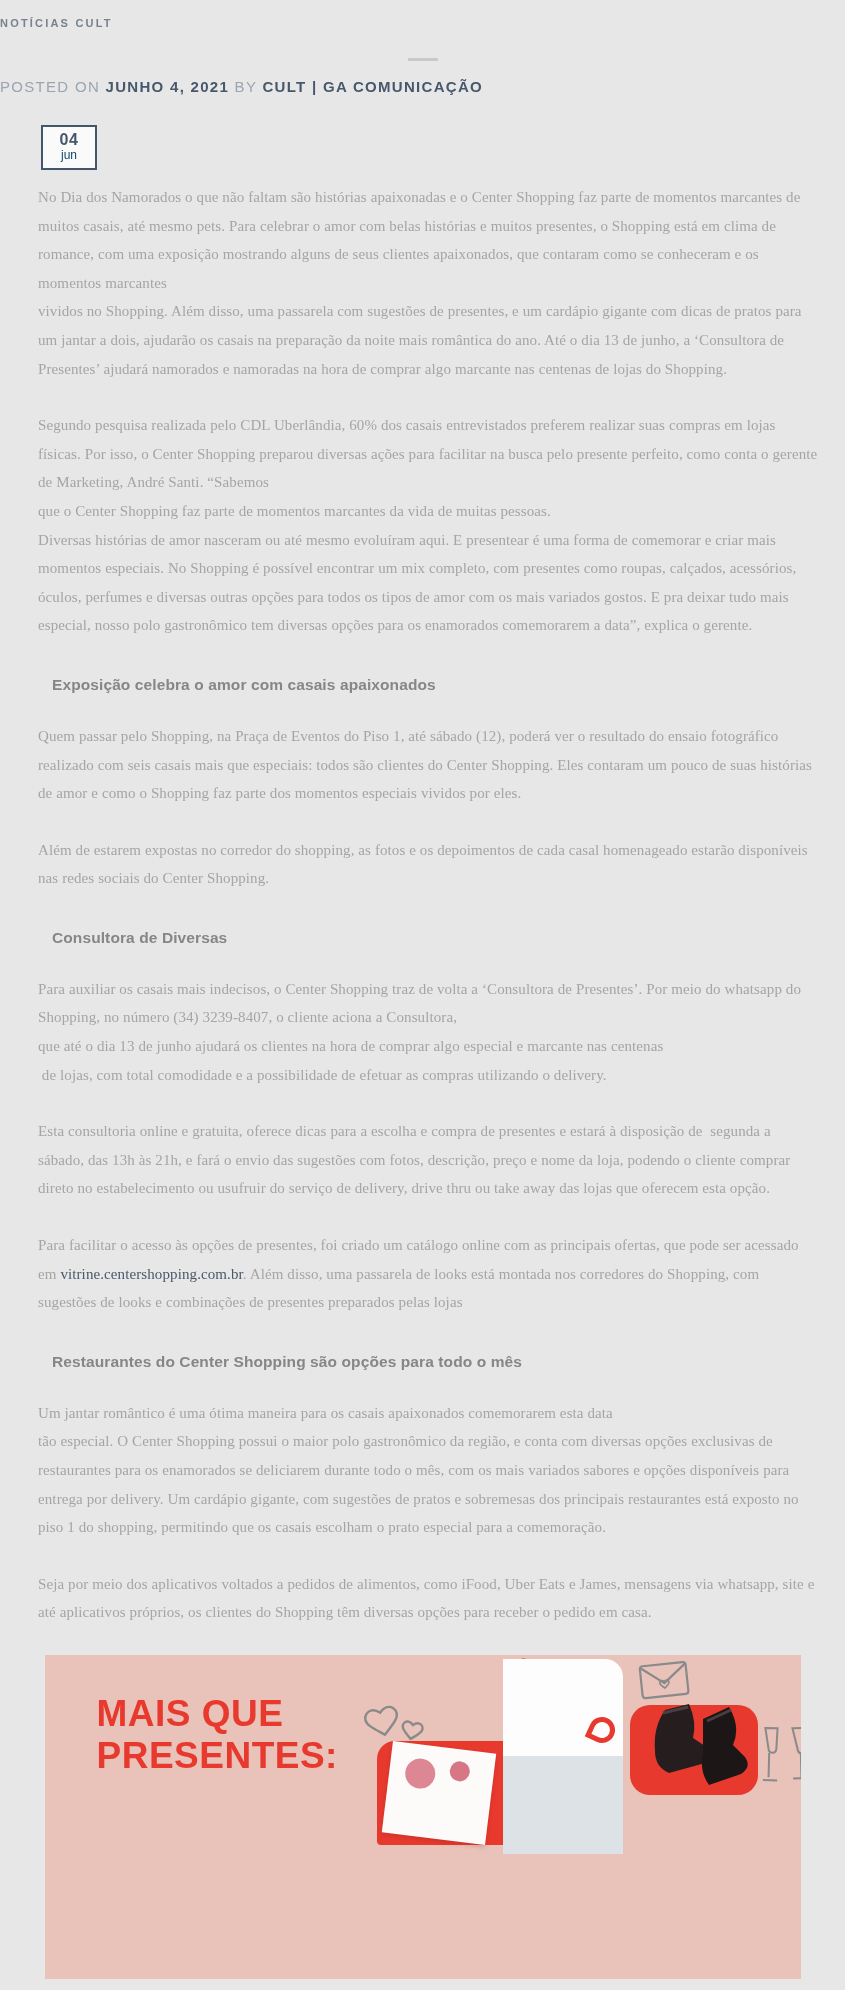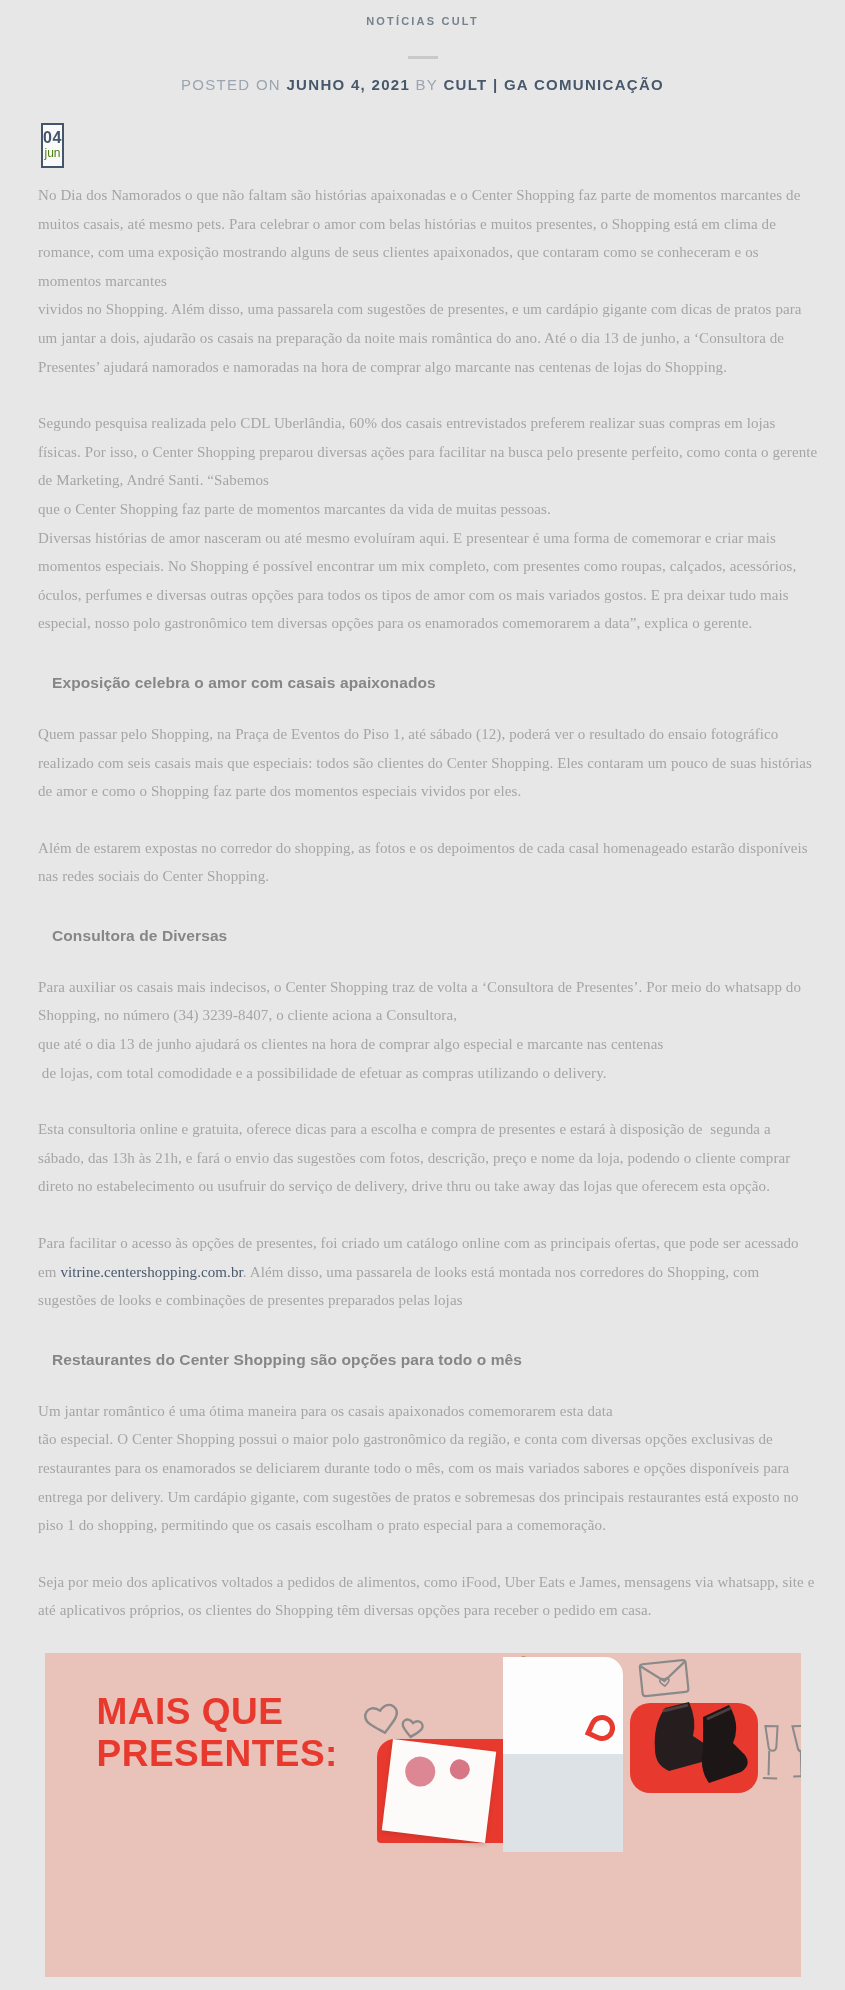--- a/index.html
+++ b/index.html
@@ -10,21 +10,21 @@
   }
   .page {
     width: 845px;
     margin: 0 auto;
     background: #e8e7e7;
     padding-bottom: 14px;
     overflow: hidden;
   }
 
   
-  .post-header { text-align: center; padding-top: 3px; margin-top: 8px; }
+  .post-header { text-align: left; padding-top: 13px; }
   .category-link {
     display: inline-block;
     font-size: 11px;
     font-weight: bold;
     letter-spacing: 2.2px;
     color: #76828e;
     text-decoration: none;
   }
   .post-title {
     margin: 12px 70px 0;
@@ -48,29 +48,29 @@
   }
   .posted-line a {
     color: #47586c;
     text-decoration: none;
     font-weight: 600;
   }
 
   
   .article { margin: 30px 27px 0 38px; }
   .date-badge {
-    width: 23px; height: 45px;
+    width: 56px; height: 45px;
     border: 2px solid #44566b;
     background: #fafafa;
     display: flex; flex-direction: column;
     align-items: center; justify-content: center;
     margin: 0 0 13px 3px;
   }
   .date-day { font-size: 16px; font-weight: bold; color: #44566b; line-height: 1; letter-spacing: 0.5px; }
-  .date-month { font-size: 12px; color: #4d7c0f; line-height: 1.1; margin-top: 1px; }
+  .date-month { font-size: 12px; color: #0c4a6e; line-height: 1.1; margin-top: 1px; }
 
   .body-p {
     margin: 0 0 28px 0;
     font-size: 15px;
     line-height: 28.6px;
     color: #a5a5a5;
     white-space: pre-wrap;
     letter-spacing: 0.1px;
     font-family: Liberation Serif, serif;
   }

